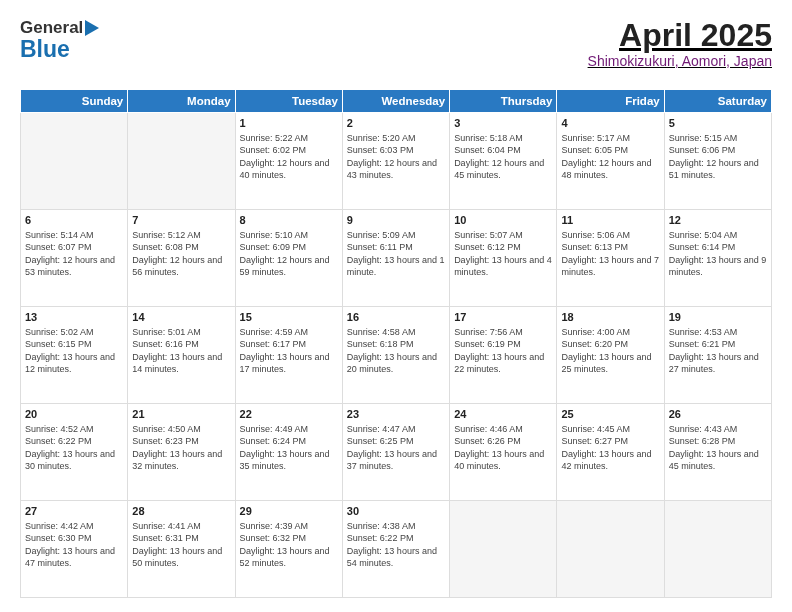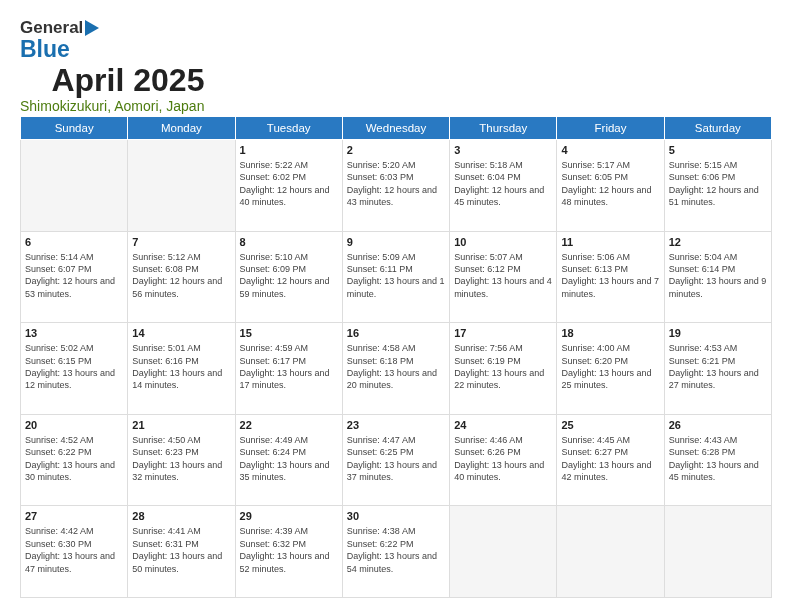--- a/index.html
+++ b/index.html
@@ -14,22 +14,21 @@
       width: 792px;
       height: 612px;
       padding: 18px 20px 14px 20px;
       display: flex;
       flex-direction: column;
     }
     .header {
       display: flex;
       align-items: flex-start;
       justify-content: space-between;
-      margin-bottom: 2px;
-      flex-direction: column;
+      margin-bottom: 20px;
     }
     .logo {
       display: flex;
       flex-direction: column;
       align-items: flex-start;
     }
     .logo-arrow {
       width: 0;
       height: 0;
       border-top: 8px solid transparent;
@@ -38,46 +37,47 @@
       margin-left: 2px;
       display: inline-block;
       vertical-align: middle;
     }
     .logo-line {
       display: flex;
       align-items: center;
     }
     .title-block {
       text-align: right;
+      text-decoration: underline;
     }
     .title-block h1 {
       font-size: 32px;
       font-weight: bold;
       color: #222;
       line-height: 1.1;
     }
     .title-block h2 {
       font-size: 14px;
       font-weight: normal;
-      color: #4d7c0f;
+      color: #701a75;
     }
     .calendar {
       flex: 1;
       border: 1px solid #ccc;
       border-collapse: collapse;
       width: 100%;
       table-layout: fixed;
     }
     .calendar th {
       background: #2979c2;
       color: #fff;
       font-size: 11.5px;
-      font-weight: normal;
+      font-weight: bold;
       padding: 5px 4px;
-      text-align: center;
+      text-align: right;
       border: 1px solid #fff;
     }
     .calendar td {
       vertical-align: top;
       border: 1px solid #ddd;
       padding: 3px 4px;
       font-size: 9.2px;
       color: #333;
       background: #fff;
       line-height: 1.35;

